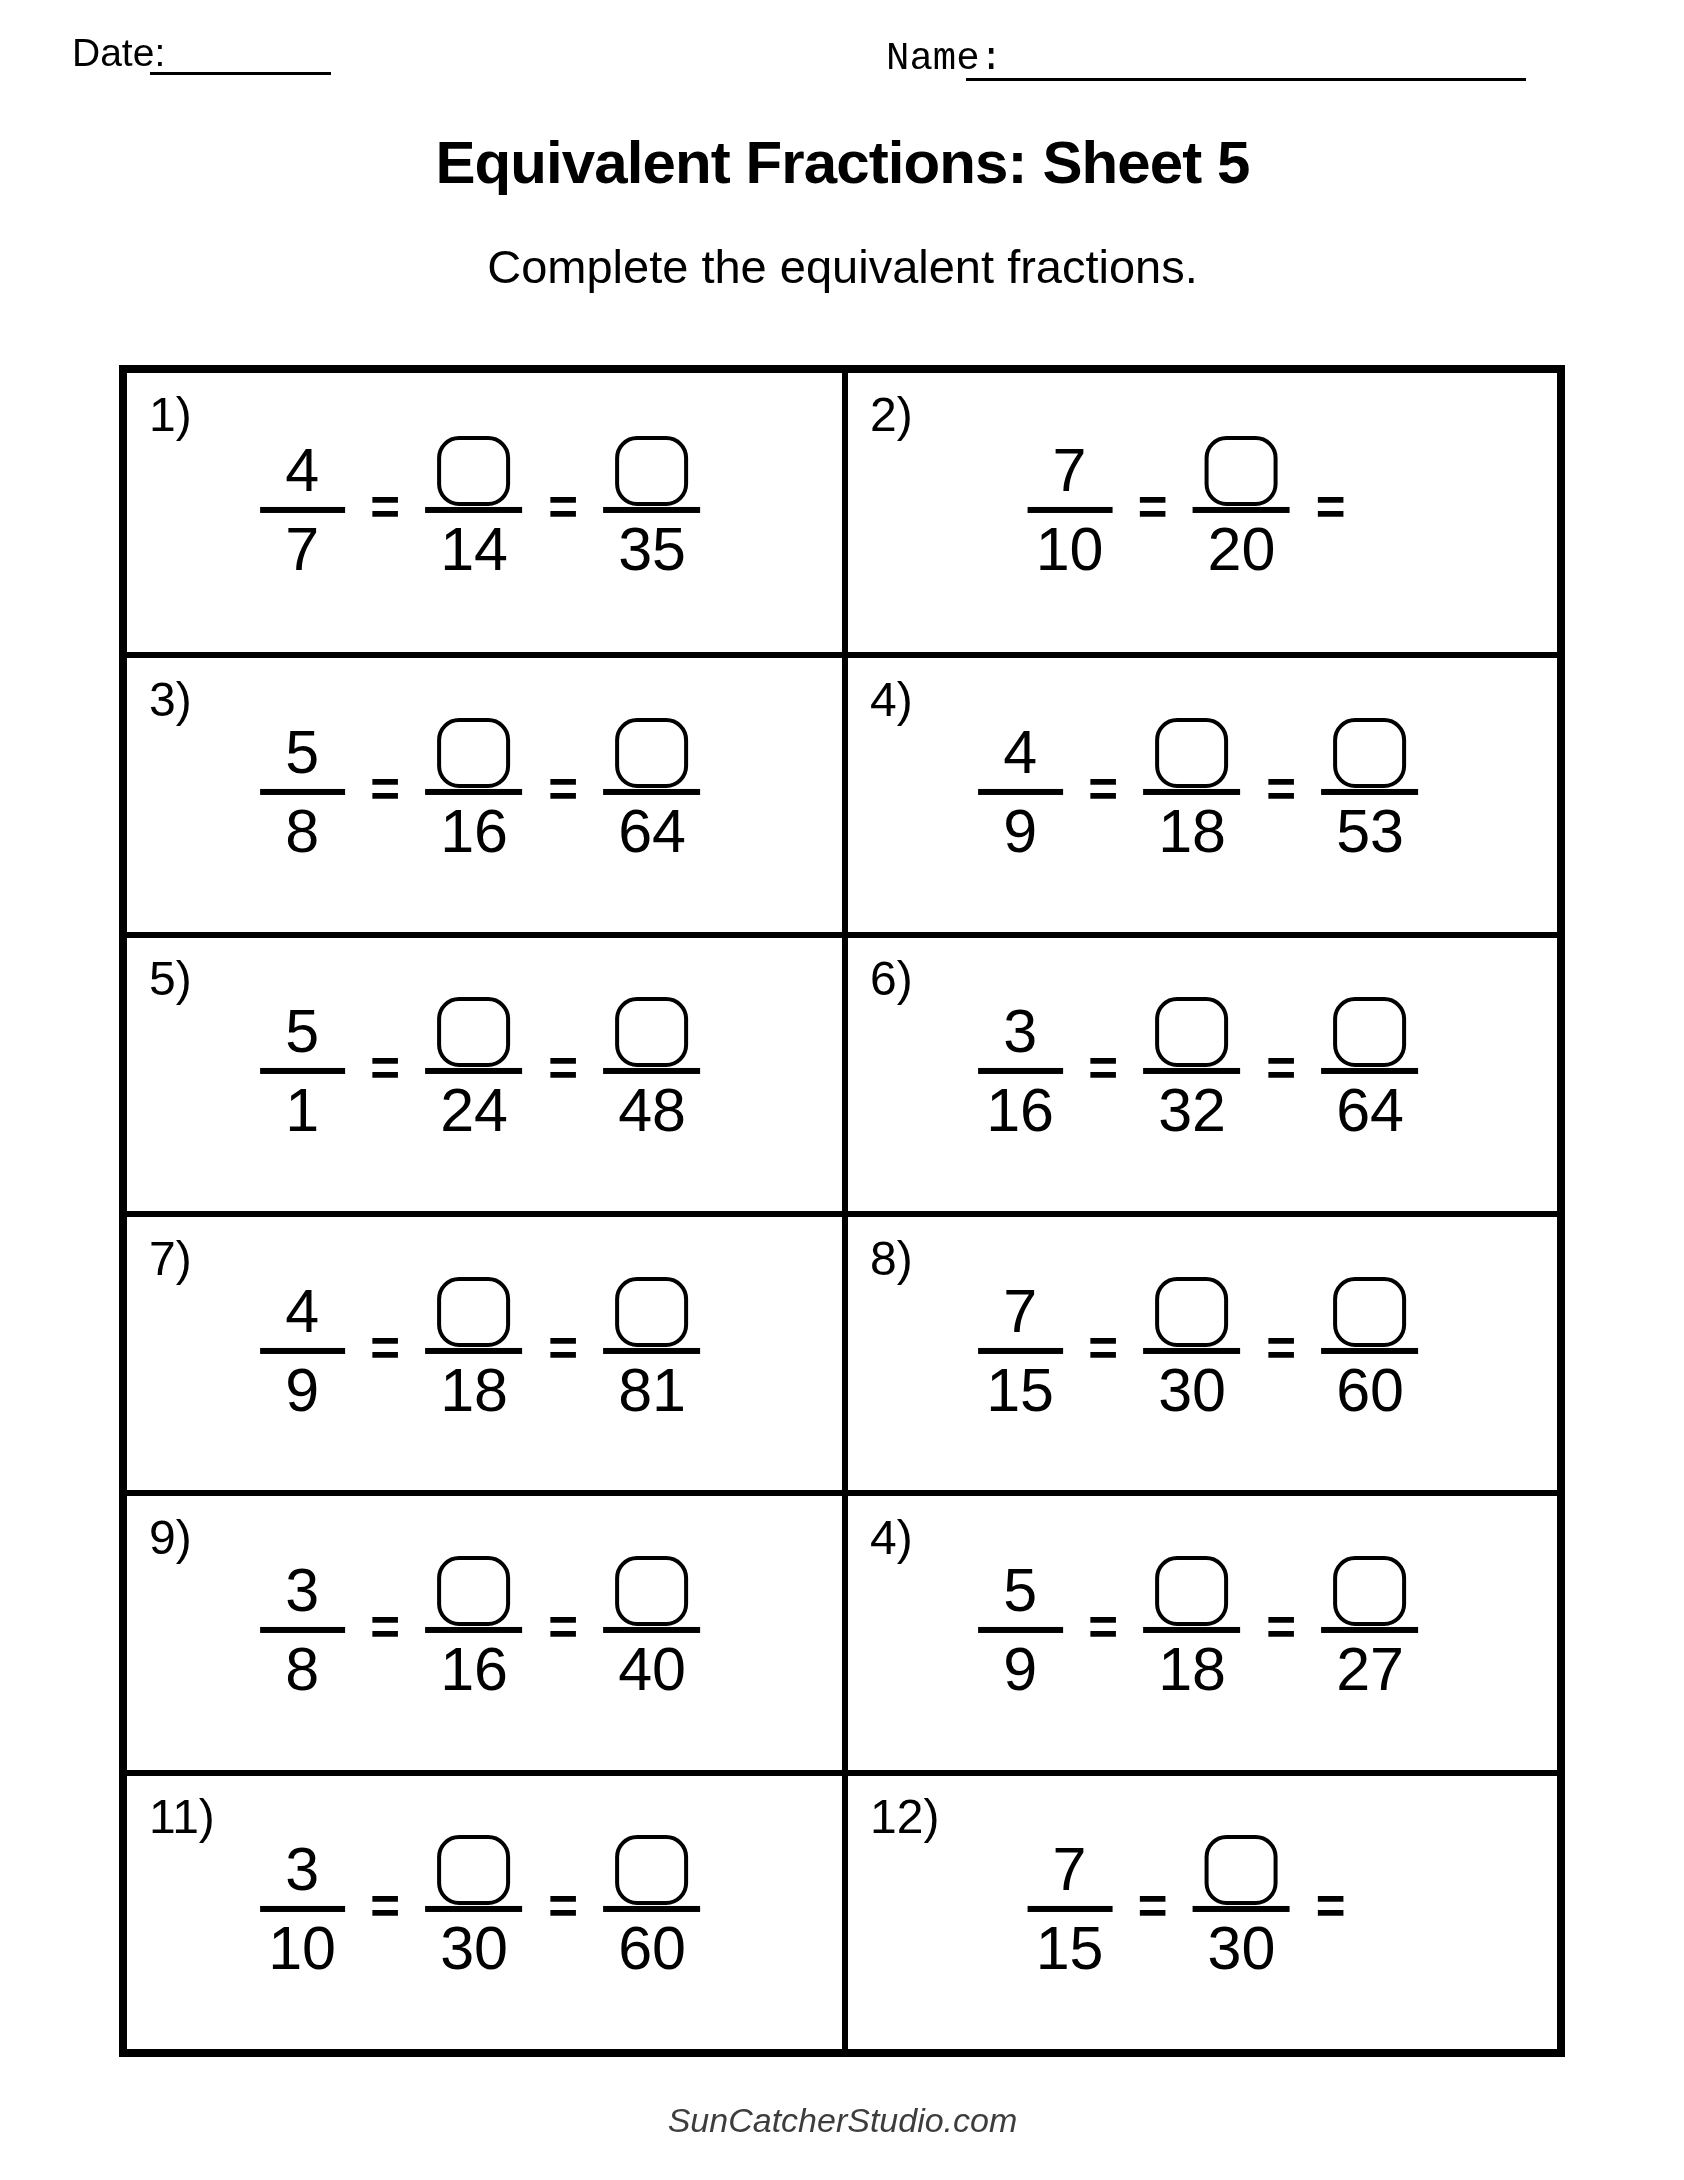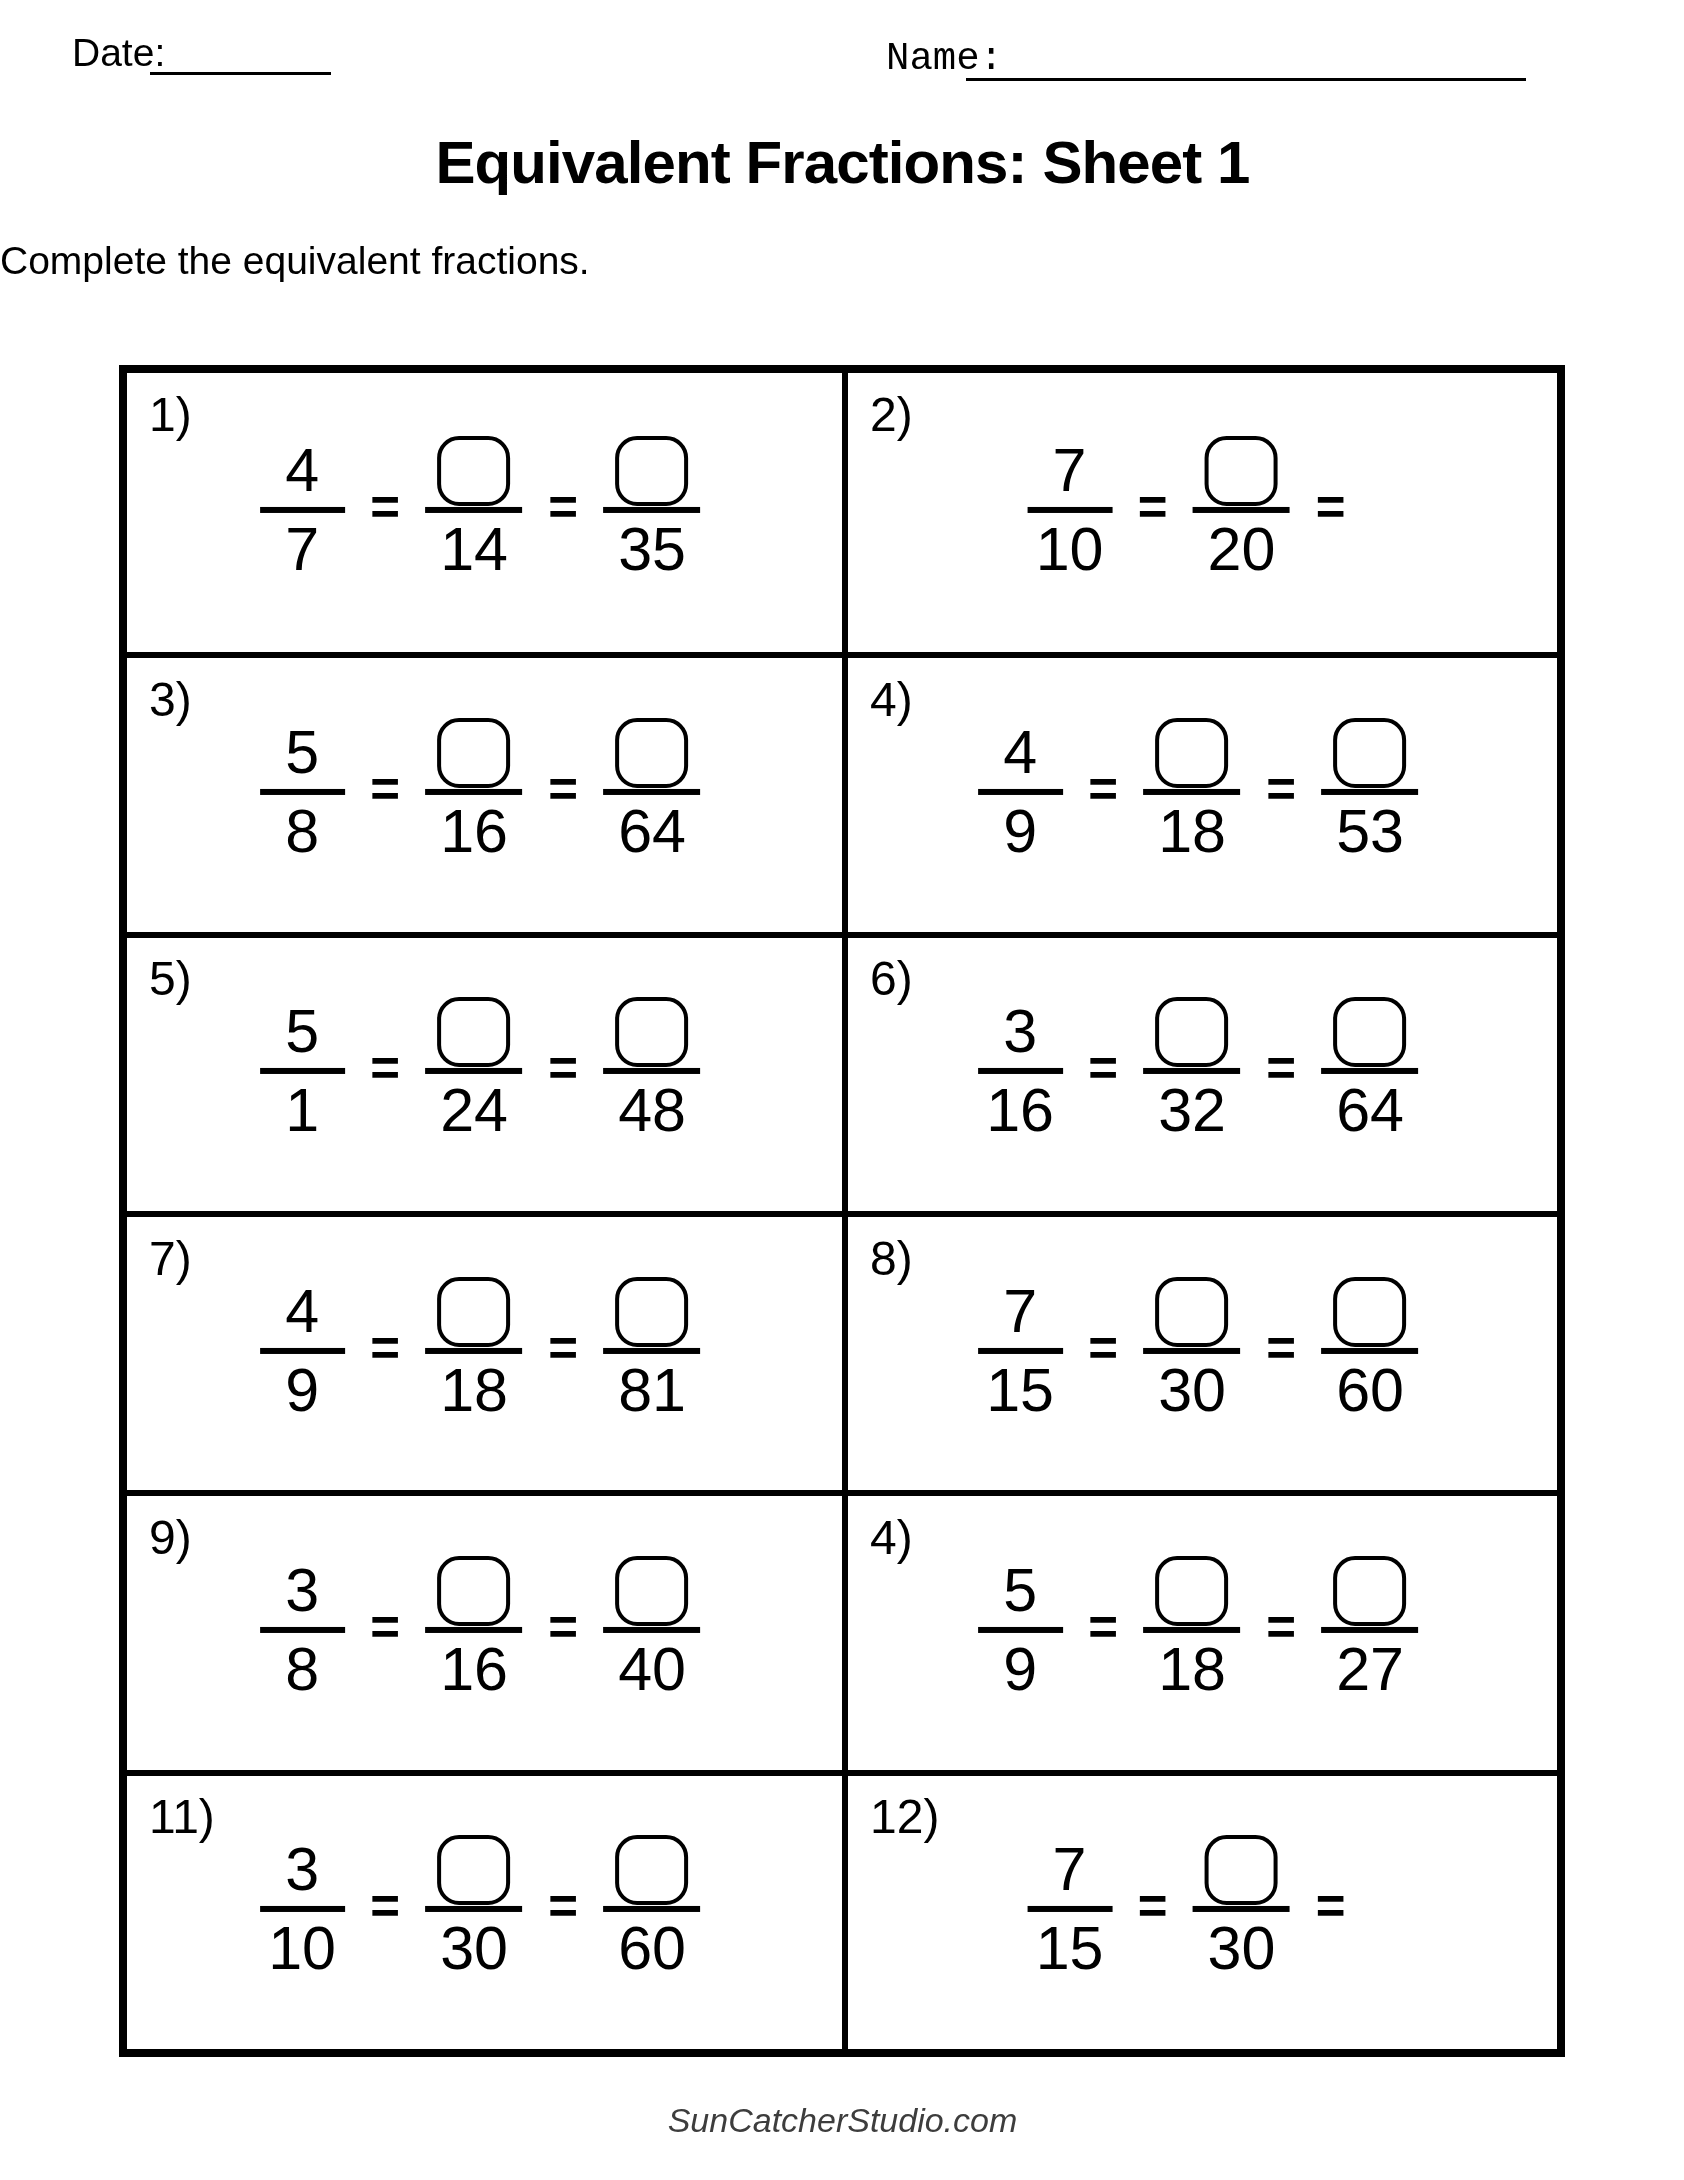--- a/index.html
+++ b/index.html
@@ -15,22 +15,22 @@
   .field-label { position: absolute; font-size: 39px; }
   .date-label { left: 72px; top: 31px; }
   .name-label { left: 886px; top: 37px; font-family: Liberation Mono, monospace; }
   .write-line { position: absolute; border-bottom: 3.4px solid #000; height: 41px; }
   .date-line { left: 150px; top: 31px; width: 181px; }
   .name-line { left: 966px; top: 37px; width: 560px; }
 
   
   .title { position: absolute; top: 128px; left: 0; width: 100%; text-align: center;
            font-size: 60px; font-weight: bold; letter-spacing: -0.9px; }
-  .subtitle { position: absolute; top: 239px; left: 0; width: 100%; text-align: left;
-              font-size: 39px; }
+  .subtitle { position: absolute; top: 239px; left: 0; width: 100%; text-align: center;
+              font-size: 47px; }
 
   
   .grid {
     position: absolute; left: 119px; top: 365px;
     width: 1446px; height: 1692px;
     border: 8.5px solid #000; box-sizing: border-box;
     display: grid;
     grid-template-columns: 1fr 1fr;
     grid-template-rows: repeat(6, 1fr);
   }
@@ -63,21 +63,21 @@
             font-size: 34px; color: #3d3d3d; font-style: italic; }
 </style>
 </head>
 <body>
 
 <div class="field-label date-label">Date:</div>
 <div class="write-line date-line"></div>
 <div class="field-label name-label">Name:</div>
 <div class="write-line name-line"></div>
 
-<div class="title">Equivalent Fractions: Sheet 1</div>
+<div class="title">Equivalent Fractions: Sheet 5</div>
 <div class="subtitle">Complete the equivalent fractions.</div>
 
 <div class="grid">
 
   <div class="cell">
     <div class="pnum">1)</div>
     <div class="equation">
       <div class="frac given">
         <div class="num">4</div>
         <div class="bar"></div>

